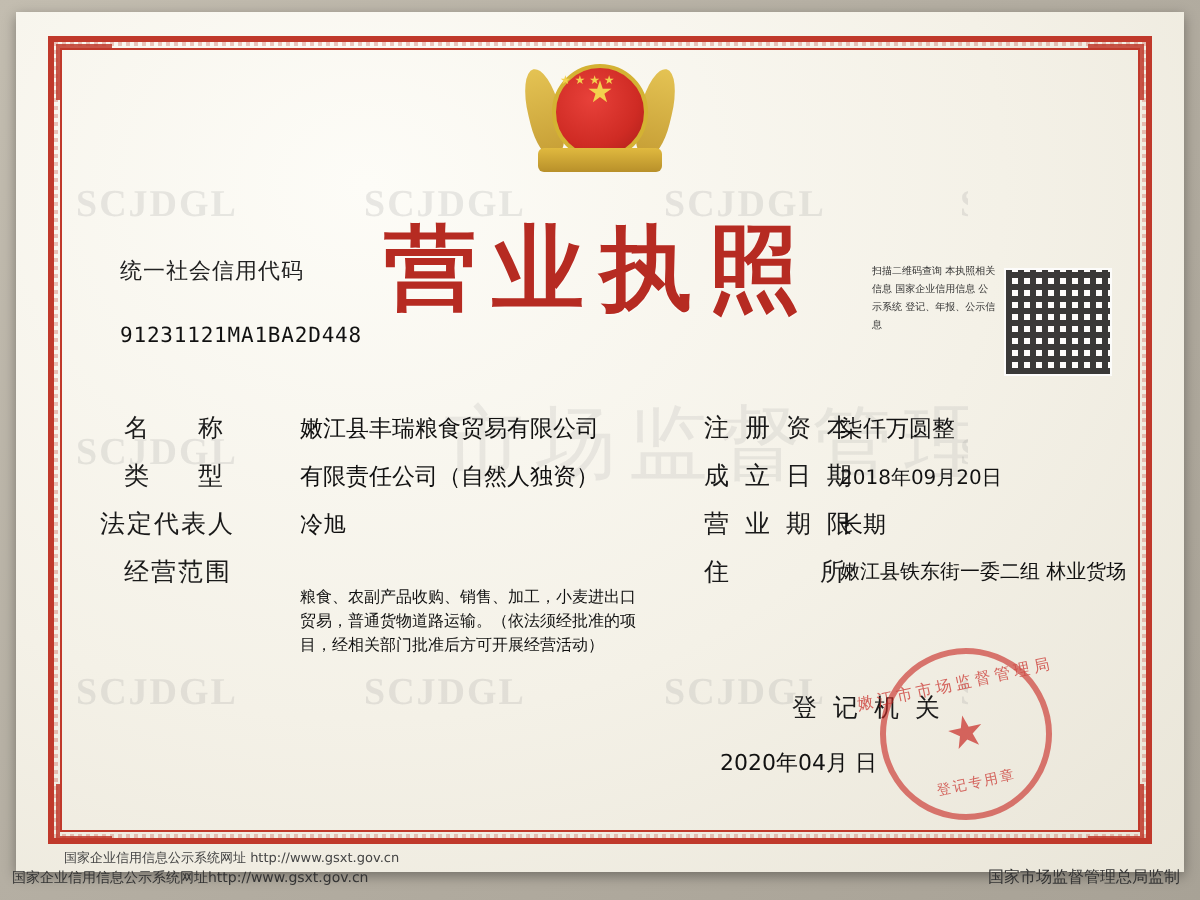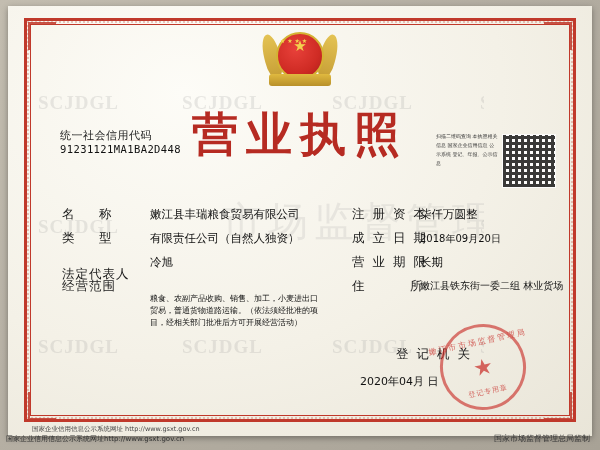--- a/index.html
+++ b/index.html
@@ -173,21 +173,21 @@
     width: 150px;
     text-align: left;
   }
   .code-label {
     font-size: 11px;
     color: #222;
     letter-spacing: .5px;
     white-space: nowrap;
   }
   .code-value {
-    margin-top: 0;
+    margin-top: 19px;
     font-size: 10.5px;
     color: #111;
     font-family: "DejaVu Sans Mono", monospace;
     letter-spacing: .4px;
   }
 
   
   .qr {
     position: absolute;
     right: 36px;
@@ -357,21 +357,21 @@
     <div class="qr"></div>
 
     <div class="fields">
 
       <div class="fl" style="left:54px; top:200px;">名　称</div>
       <div class="fv" style="left:142px; top:201px;text-align:center;">嫩江县丰瑞粮食贸易有限公司</div>
 
       <div class="fl" style="left:54px; top:224px;">类　型</div>
       <div class="fv" style="left:142px; top:225px;">有限责任公司（自然人独资）</div>
 
-      <div class="fl" style="left:54px; top:248px; letter-spacing:1px;margin-top:12px;">法定代表人</div>
+      <div class="fl" style="left:42px; top:248px; letter-spacing:1px;">法定代表人</div>
       <div class="fv" style="left:142px; top:249px;">冷旭</div>
 
       <div class="fl" style="left:54px; top:272px; letter-spacing:1px;">经营范围</div>
       <div class="fv small" style="left:142px; top:271px; width:168px;margin-top:16px;">粮食、农副产品收购、销售、加工，小麦进出口贸易，普通货物道路运输。（依法须经批准的项目，经相关部门批准后方可开展经营活动）</div>
 
       <div class="fl" style="left:344px; top:200px; letter-spacing:2px;">注 册 资 本</div>
       <div class="fv" style="left:412px; top:201px;">柒仟万圆整</div>
 
       <div class="fl" style="left:344px; top:224px; letter-spacing:2px;">成 立 日 期</div>
       <div class="fv" style="left:412px; top:226px; font-size:10px;">2018年09月20日</div>

